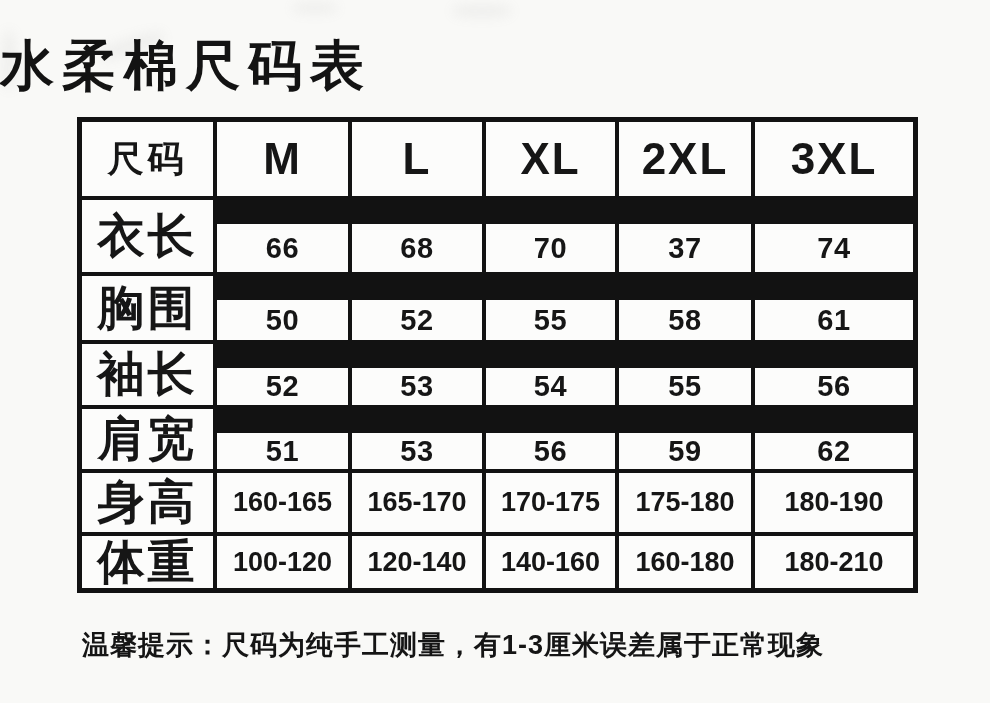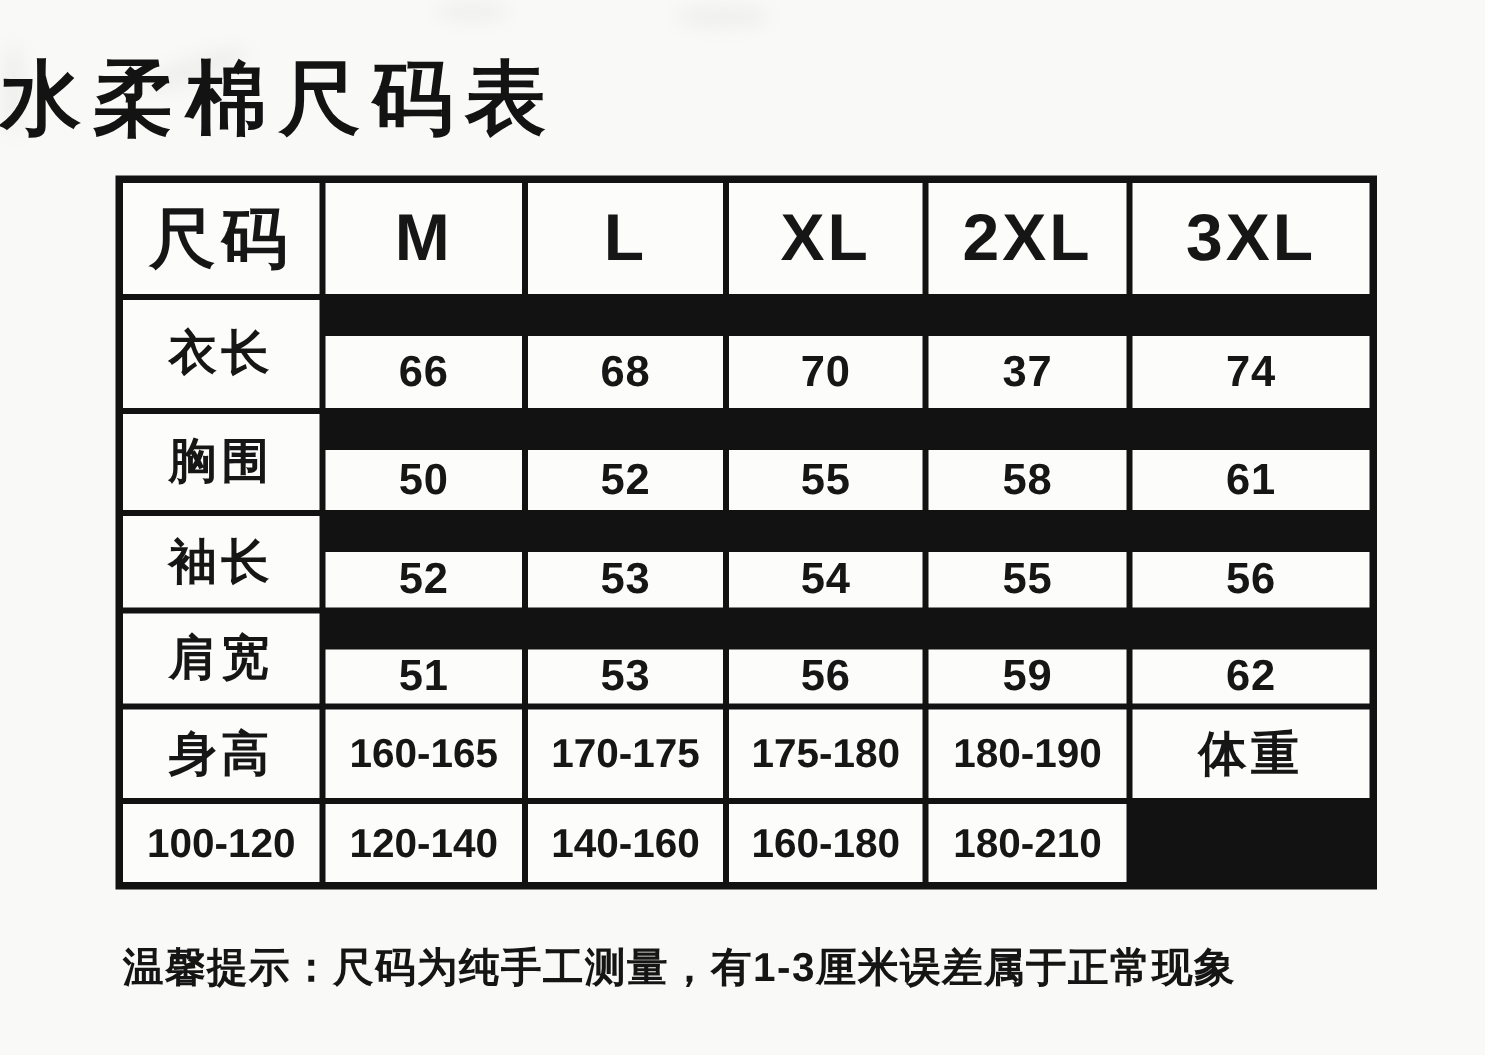--- a/index.html
+++ b/index.html
@@ -56,23 +56,23 @@
   }
   .cell {
     background: #fcfcfb;
     display: flex;
     align-items: center;
     justify-content: center;
     font-weight: 700;
     white-space: nowrap;
     overflow: hidden;
   }
-  .cell.corner   { font-size: 44px; letter-spacing: 4px; }
+  .cell.corner   { font-size: 36px; letter-spacing: 4px; }
   .cell.size-head { font-size: 44px; font-weight: 700; letter-spacing: 2px; }
-  .cell.row-label { font-size: 32px; letter-spacing: 3px; }
+  .cell.row-label { font-size: 47px; letter-spacing: 3px; }
   .cell.value     { font-size: 29px; letter-spacing: 0.5px; margin-top: 24px; }
   .cell.value-wide { font-size: 27px; letter-spacing: 0px; text-align: right; }
 
   .note {
     position: absolute;
     left: 82px;
     top: 627px;
     width: 860px;
     font-size: 27px;
     font-weight: 800;
@@ -122,20 +122,21 @@
 
   <div class="cell row-label">肩宽</div>
   <div class="cell value">51</div>
   <div class="cell value">53</div>
   <div class="cell value">56</div>
   <div class="cell value">59</div>
   <div class="cell value">62</div>
 
   <div class="cell row-label">身高</div>
   <div class="cell value-wide">160-165</div>
+  <div class="cell value-wide">165-170</div>
   <div class="cell value-wide">170-175</div>
   <div class="cell value-wide">175-180</div>
   <div class="cell value-wide">180-190</div>
 
   <div class="cell row-label">体重</div>
   <div class="cell value-wide">100-120</div>
   <div class="cell value-wide">120-140</div>
   <div class="cell value-wide">140-160</div>
   <div class="cell value-wide">160-180</div>
   <div class="cell value-wide">180-210</div>

